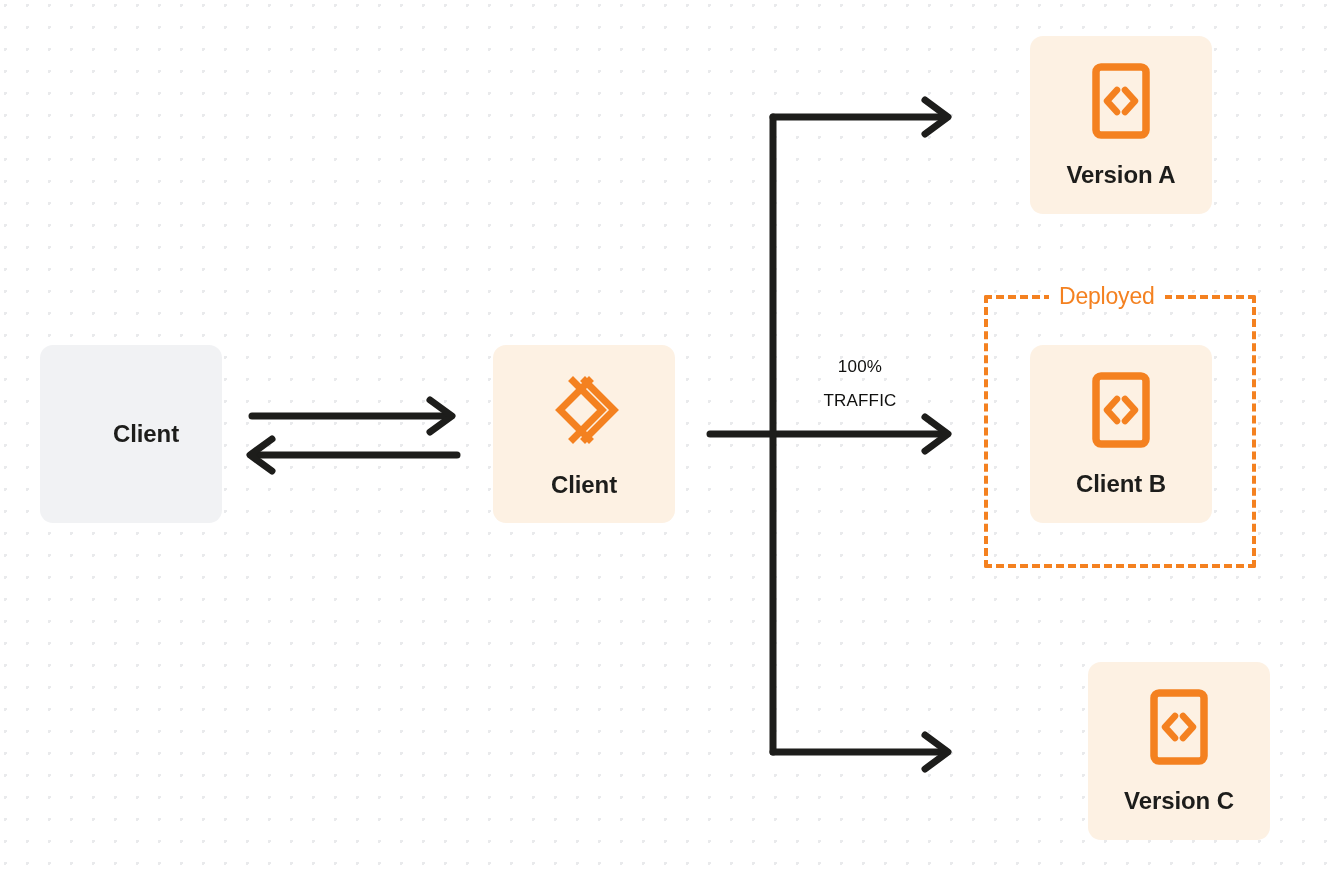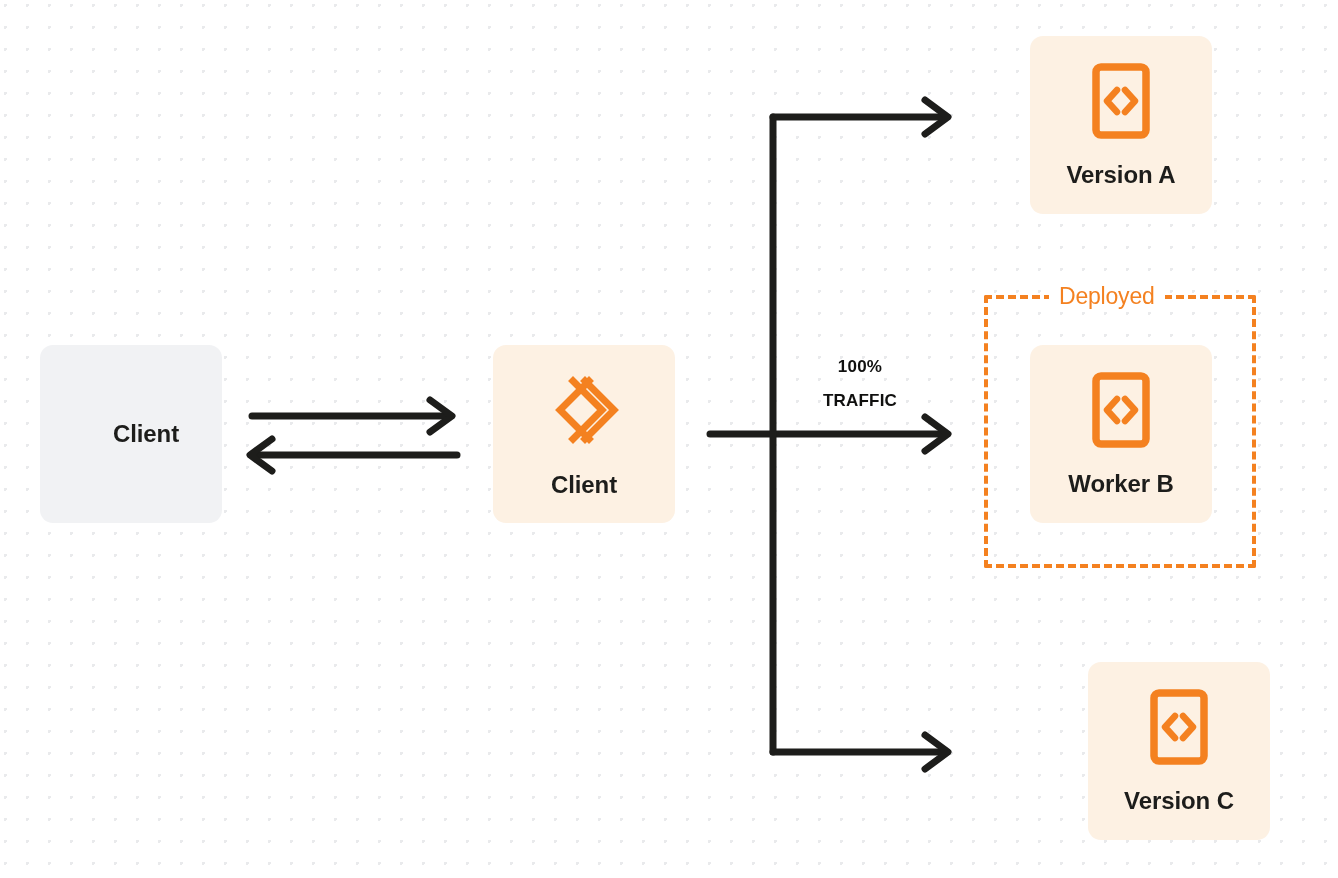--- a/index.html
+++ b/index.html
@@ -90,21 +90,21 @@
 
   
   .traffic-label {
     position: absolute;
     left: 795px;
     top: 350px;
     width: 130px;
     text-align: center;
     color: #10100f;
     font-size: 17px;
-    font-weight: 700;
+    font-weight: 400;
     line-height: 34px;
     letter-spacing: 0.2px;
   }
 
   
   #connectors {
     position: absolute;
     left: 0;
     top: 0;
     width: 1338px;
@@ -183,21 +183,21 @@
   <div class="deployed-label">Deployed</div>
 
   <div class="node node-version" style="left:1030px; top:345px;">
     <span class="node-icon">
       <svg width="58" height="76" viewBox="0 0 58 76">
         <rect x="4" y="4" width="50" height="68" rx="5" ry="5" fill="none" stroke="#f48120" stroke-width="7.5"></rect>
         <path d="M 25 27 L 15 38 L 25 49" fill="none" stroke="#f48120" stroke-width="6.5" stroke-linecap="round" stroke-linejoin="round"></path>
         <path d="M 33 27 L 43 38 L 33 49" fill="none" stroke="#f48120" stroke-width="6.5" stroke-linecap="round" stroke-linejoin="round"></path>
       </svg>
     </span>
-    <span class="node-label">Worker B</span>
+    <span class="node-label">Client B</span>
   </div>
 
   <div class="node node-version" style="left:1088px; top:662px;">
     <span class="node-icon">
       <svg width="58" height="76" viewBox="0 0 58 76">
         <rect x="4" y="4" width="50" height="68" rx="5" ry="5" fill="none" stroke="#f48120" stroke-width="7.5"></rect>
         <path d="M 25 27 L 15 38 L 25 49" fill="none" stroke="#f48120" stroke-width="6.5" stroke-linecap="round" stroke-linejoin="round"></path>
         <path d="M 33 27 L 43 38 L 33 49" fill="none" stroke="#f48120" stroke-width="6.5" stroke-linecap="round" stroke-linejoin="round"></path>
       </svg>
     </span>

